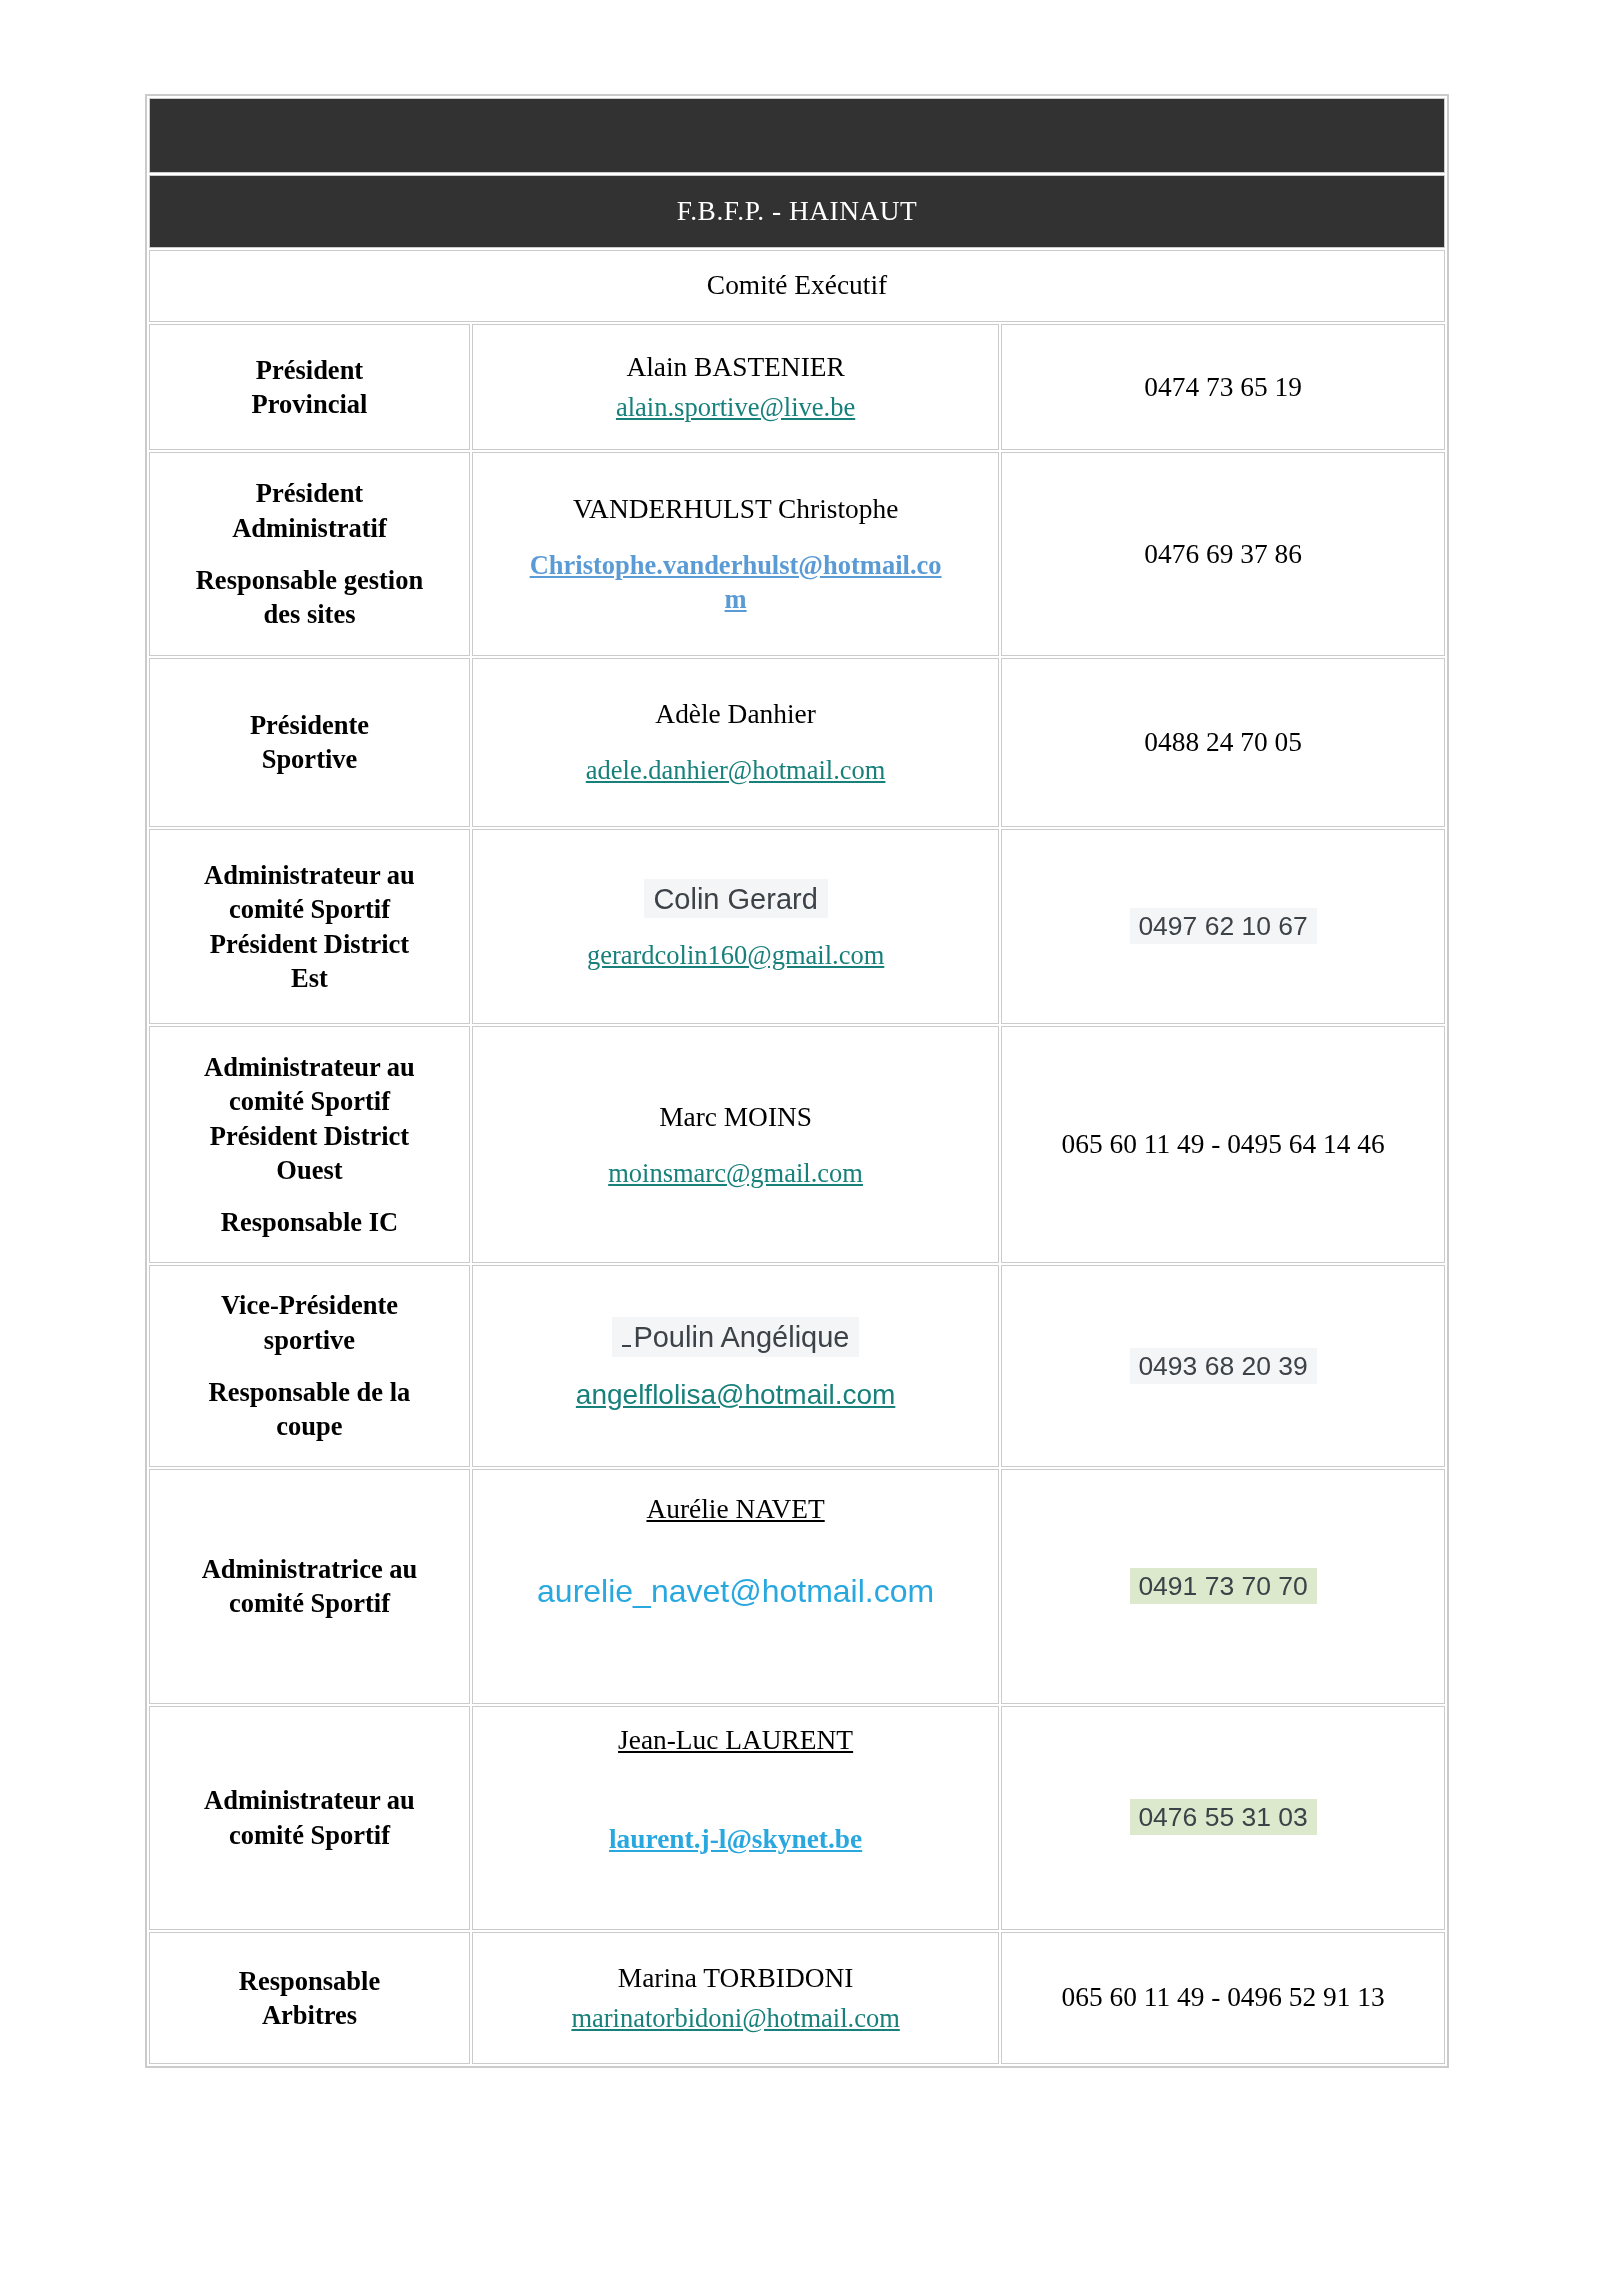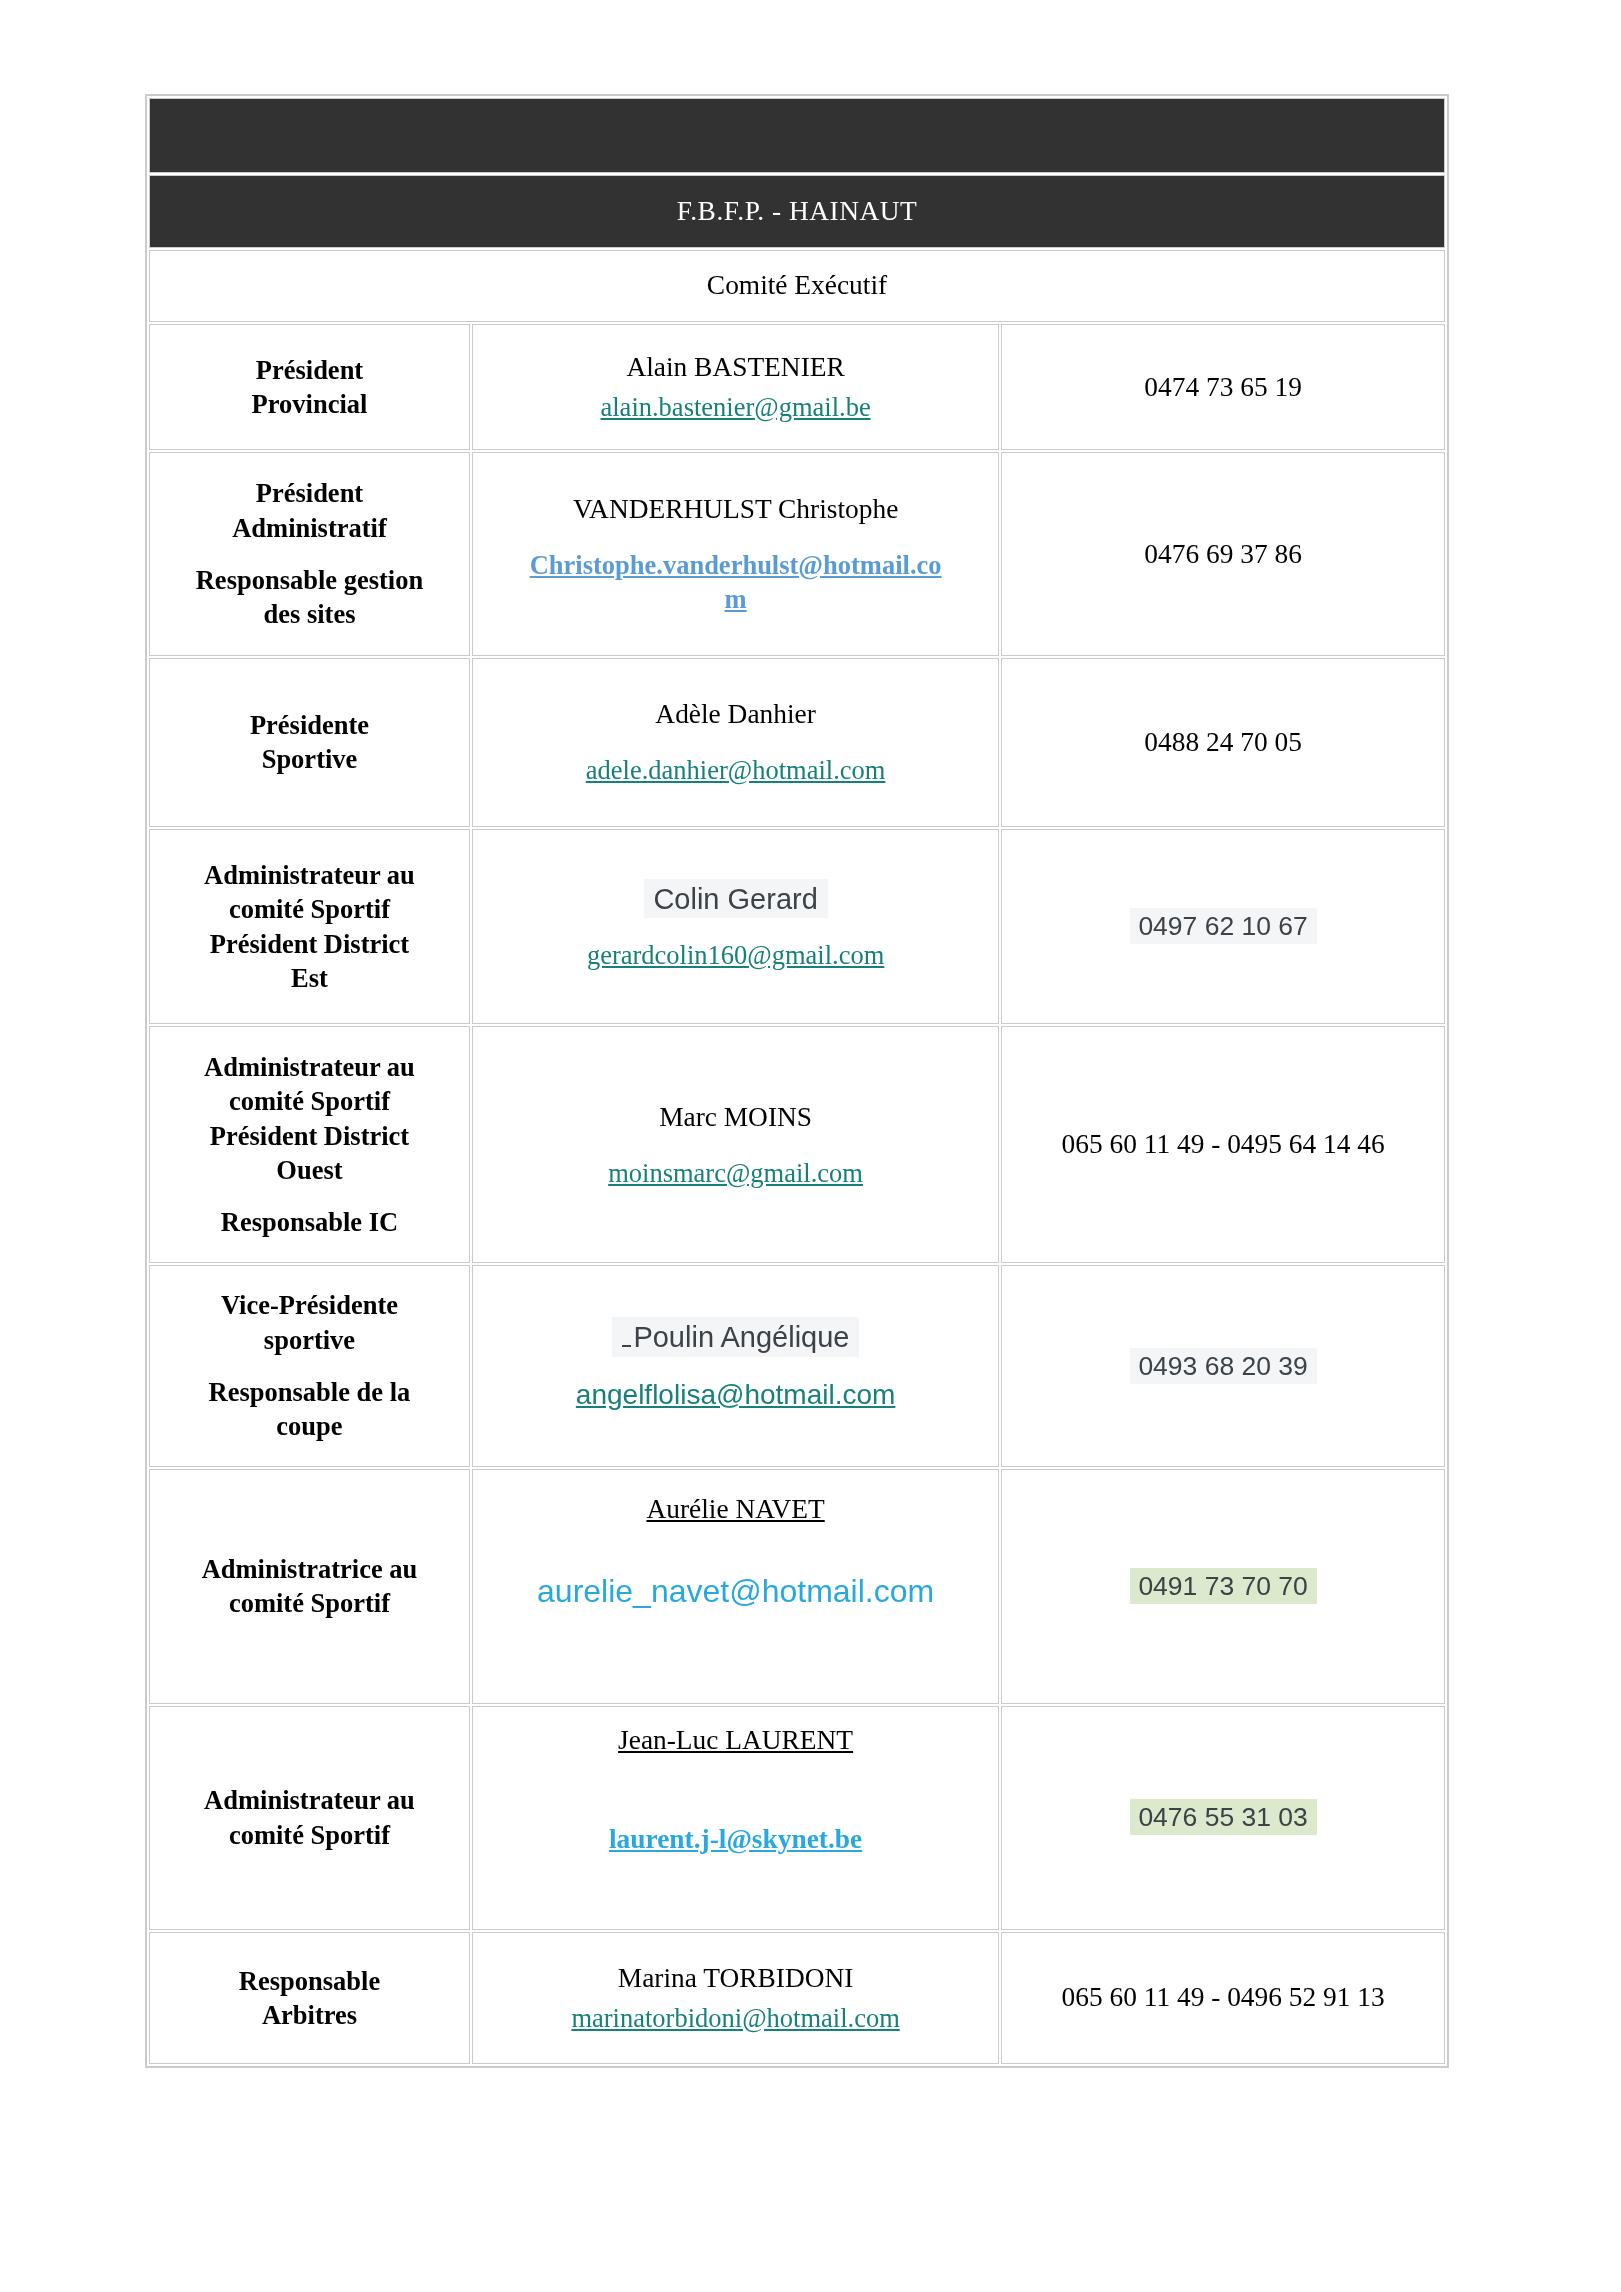--- a/index.html
+++ b/index.html
@@ -159,21 +159,21 @@
     </tr>
 
     <tr>
       <td style="height:116px">
         <p class="role-p">Président
 Provincial</p>
 
       </td>
       <td>
         <span class="member-name" style="margin-bottom:5.9px">Alain BASTENIER</span>
-        <a class="email e-teal">alain.bastenier@gmail.be</a>
+        <a class="email e-teal">alain.sportive@live.be</a>
       </td>
       <td>
         <span class="member-phone">0474 73 65 19</span>
       </td>
     </tr>
 
     <tr>
       <td style="height:194px">
         <p class="role-p">Président
 Administratif</p>

